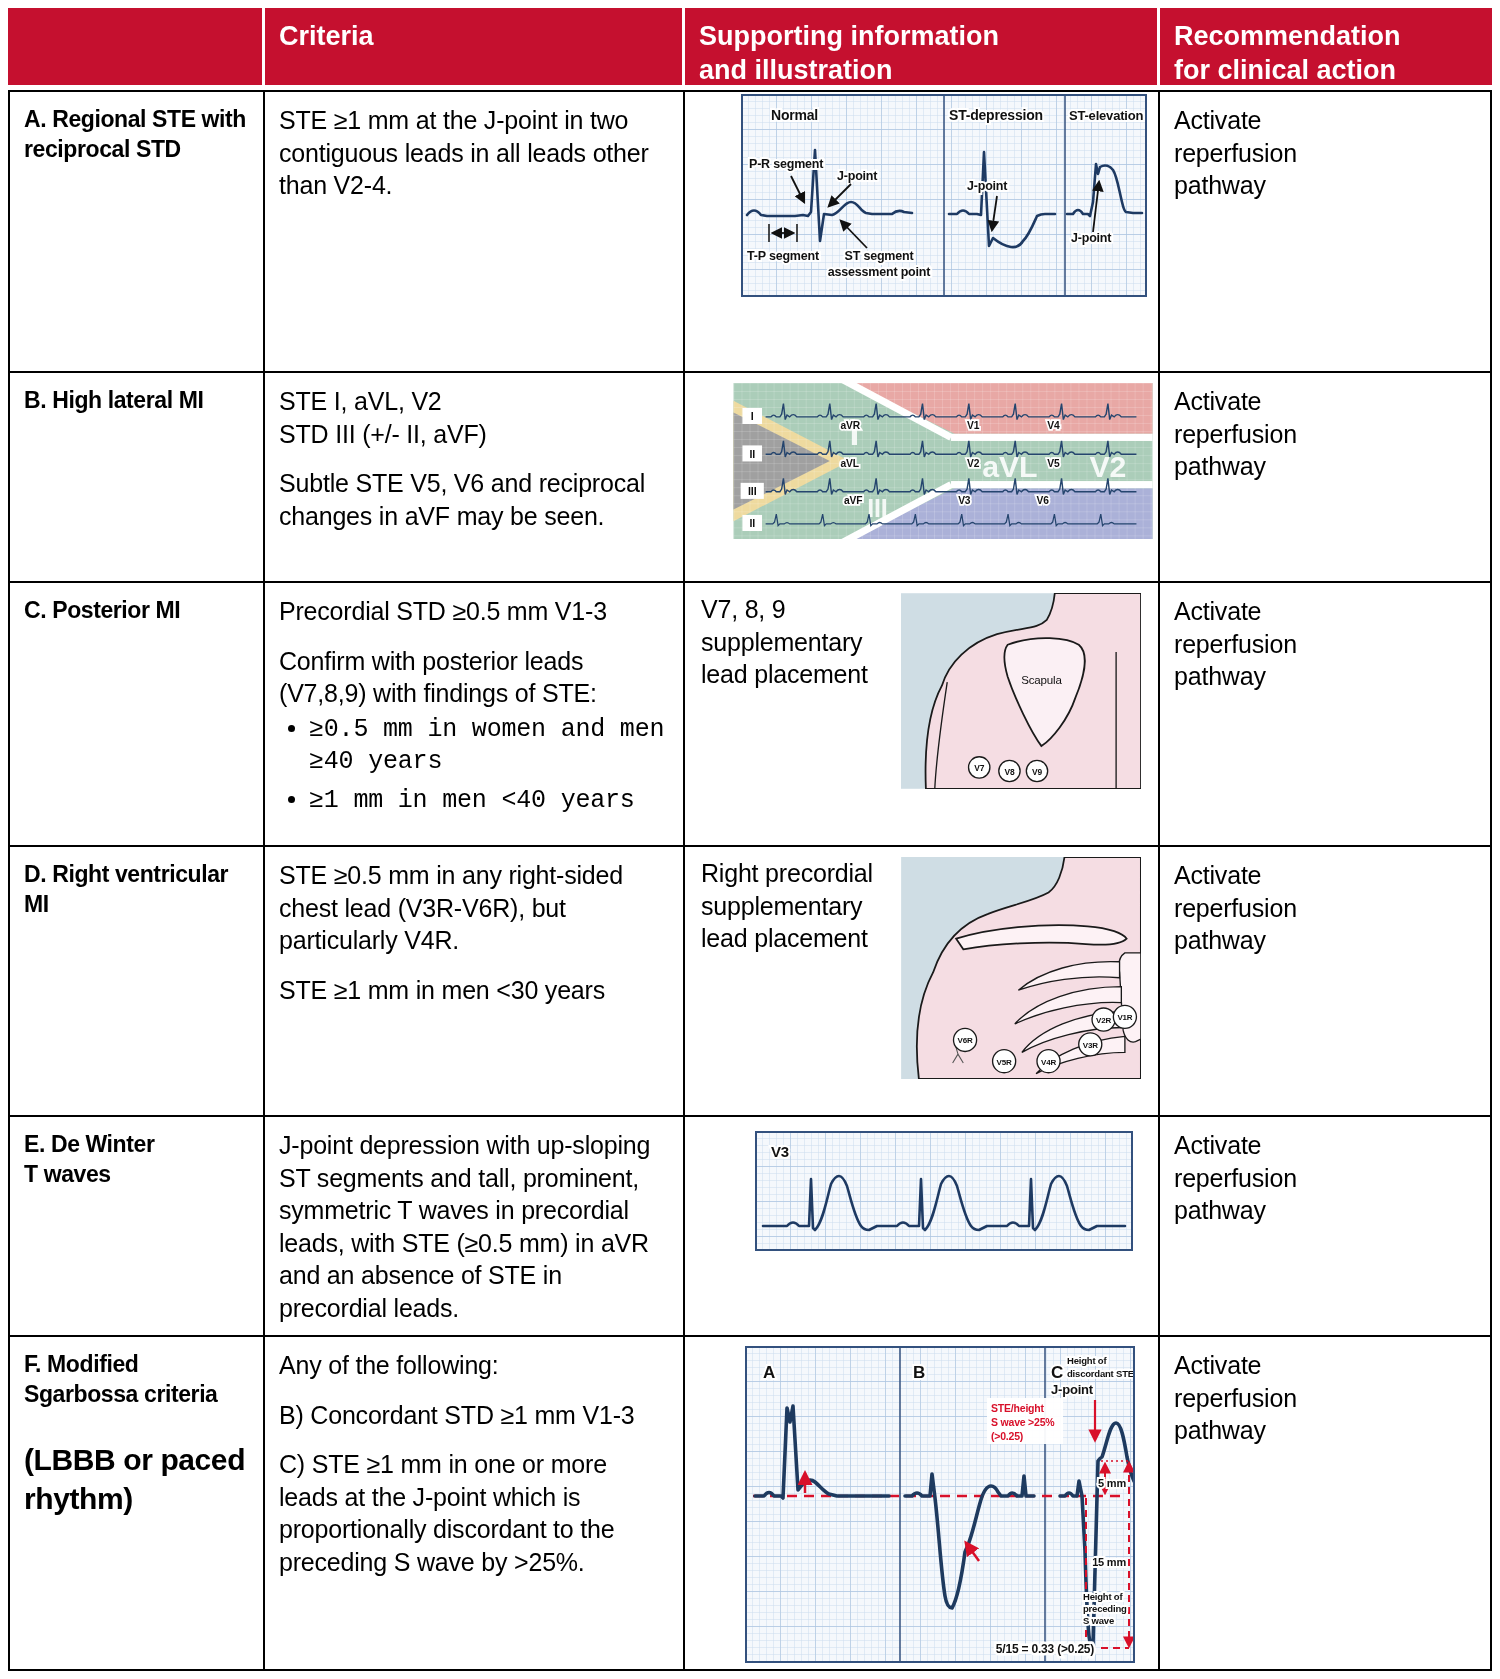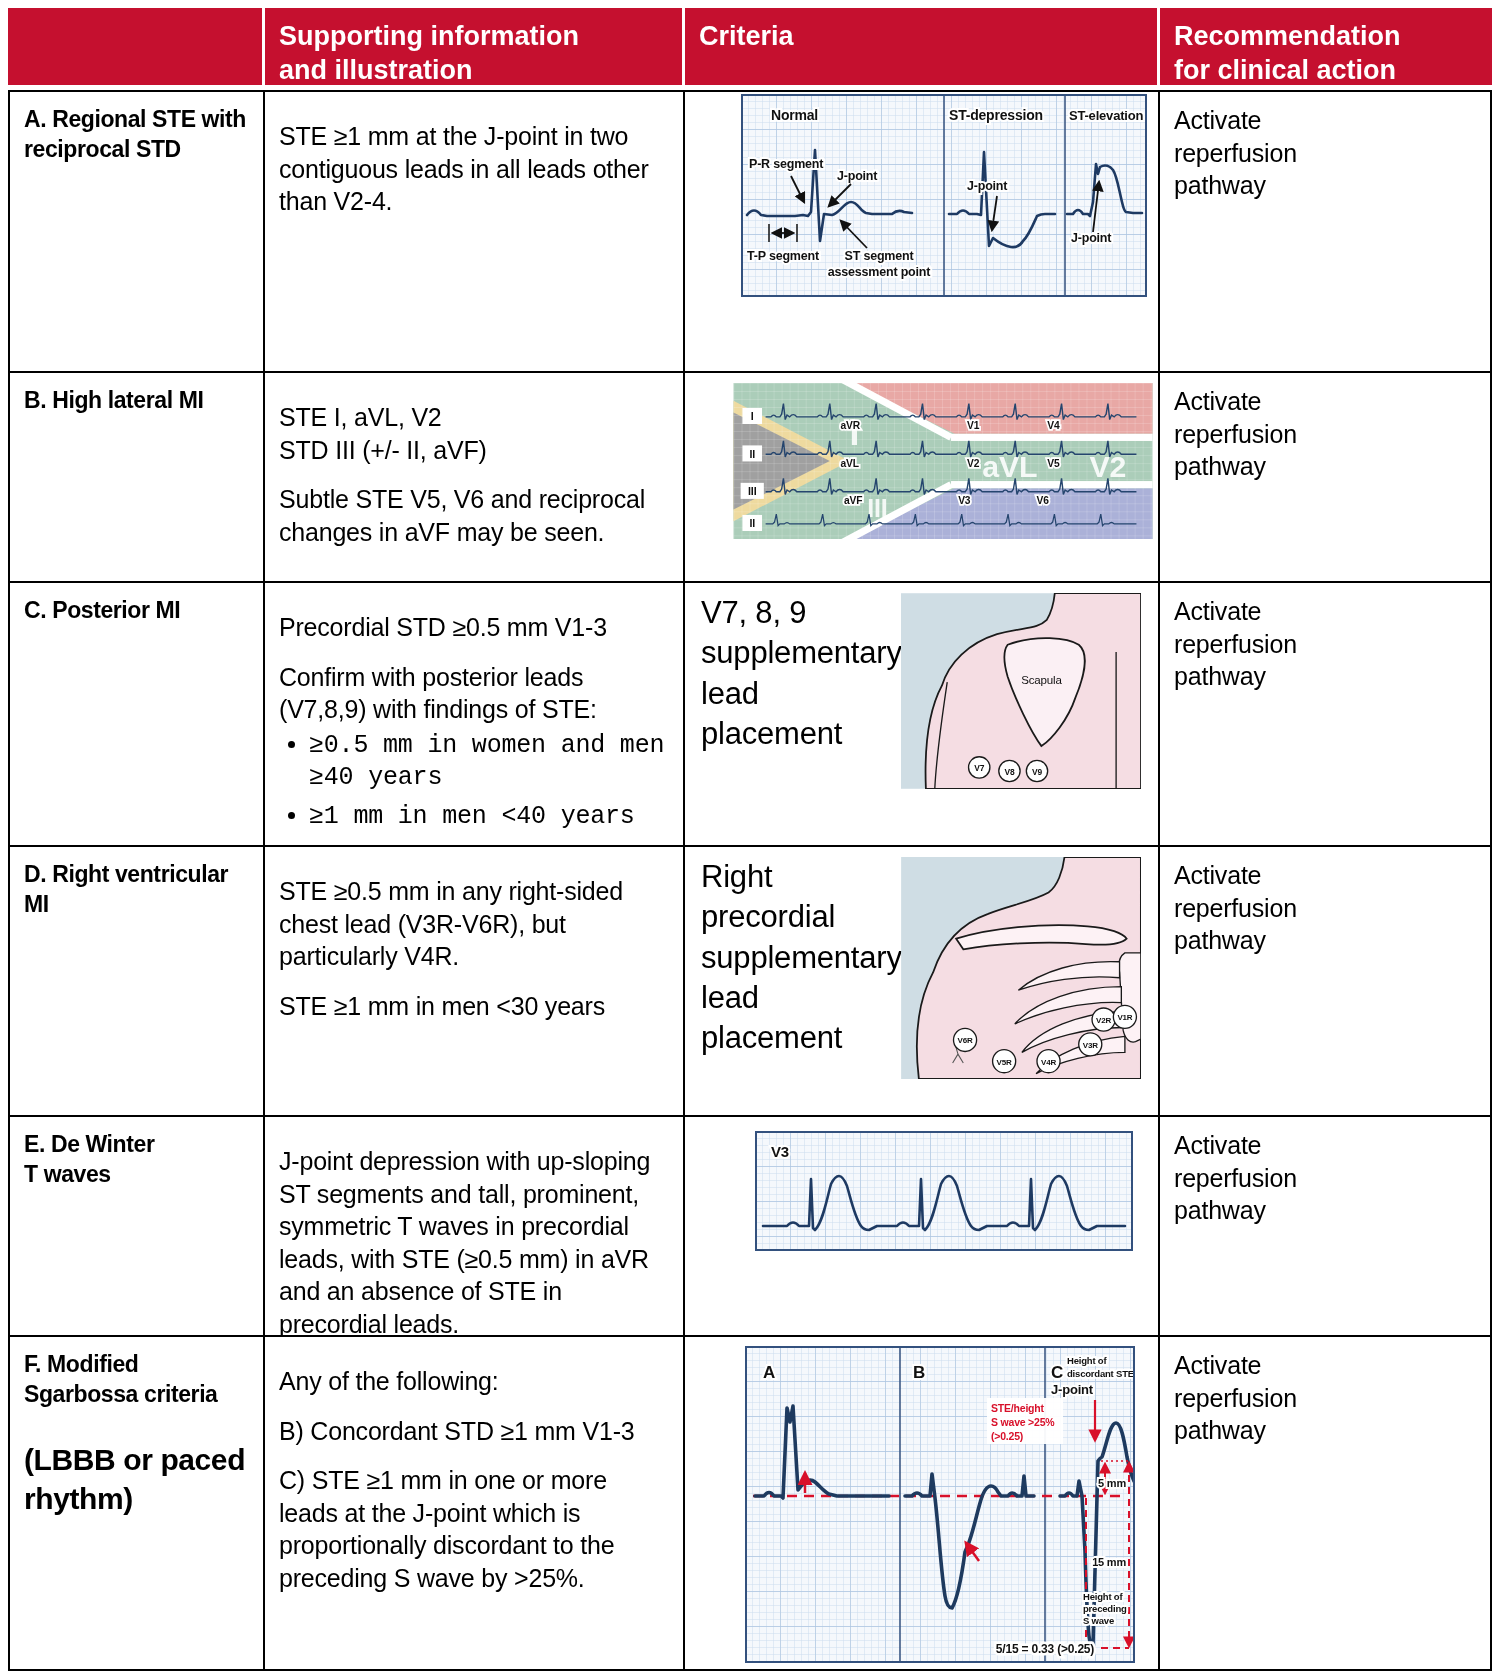--- a/index.html
+++ b/index.html
@@ -11,43 +11,43 @@
   .hcell{background:#c5102f;color:#fff;font-weight:bold;font-size:27px;line-height:1.25;
          padding:12px 14px;border-right:3px solid #fff;border-bottom:5px solid #fff;box-sizing:border-box;}
   .hcell.last{border-right:none;}
   .cell{background:#fff;border-right:2px solid #000;border-bottom:2px solid #000;
         padding:12px 14px;box-sizing:border-box;font-size:25px;line-height:1.3;
         letter-spacing:-0.2px;color:#000;overflow:hidden;}
   .cell.c1{border-left:2px solid #000;padding-right:16px;}
   .row-a-cell{border-top:2px solid #000;}
   .rtitle{font-weight:bold;font-size:23px;letter-spacing:-0.4px;line-height:1.32;}
   .subtitle{font-weight:bold;font-size:30px;letter-spacing:-0.4px;line-height:1.32;margin-top:30px;}
-  .cell p{margin:16px 0 17px;}
+  .cell p{margin:0 0 17px;}
   .cell p:last-child{margin-bottom:0;}
   ul{margin:0 0 0;padding-left:30px;font-family:Liberation Mono, monospace;}
   li{margin:0 0 6px;}
   .illuA{padding:2px 0 0 56px;}
   .illuB{padding:10px 0 0 48px;}
   .illuE{padding:14px 0 0 70px;}
   .illuF{padding:9px 0 0 60px;}
   .flex3{display:flex;gap:10px;padding:10px 10px 10px 16px;}
-  .cap{width:190px;flex:none;font-size:31px;line-height:1.3;}
+  .cap{width:190px;flex:none;font-size:25px;line-height:1.3;}
   svg text{font-family:"Liberation Sans",sans-serif;}
   .halo{paint-order:stroke;stroke:#ffffff;stroke-width:4px;}
   .halo5{paint-order:stroke;stroke:#ffffff;stroke-width:5px;}
 </style>
 </head>
 <body>
 
 <div class="table">
 
   <div class="hcell"></div>
+  <div class="hcell preline">Criteria</div>
   <div class="hcell preline">Supporting information
 and illustration</div>
-  <div class="hcell preline">Criteria</div>
   <div class="hcell preline last">Recommendation
 for clinical action</div>
 
   <div class="cell c1 row-a-cell">
     <div class="rtitle preline">A. Regional STE with
 reciprocal STD</div>
   </div>
   <div class="cell row-a-cell">
     <p class="preline">STE ≥1 mm at the J-point in two contiguous leads in all leads other than V2-4.</p>
   </div>

